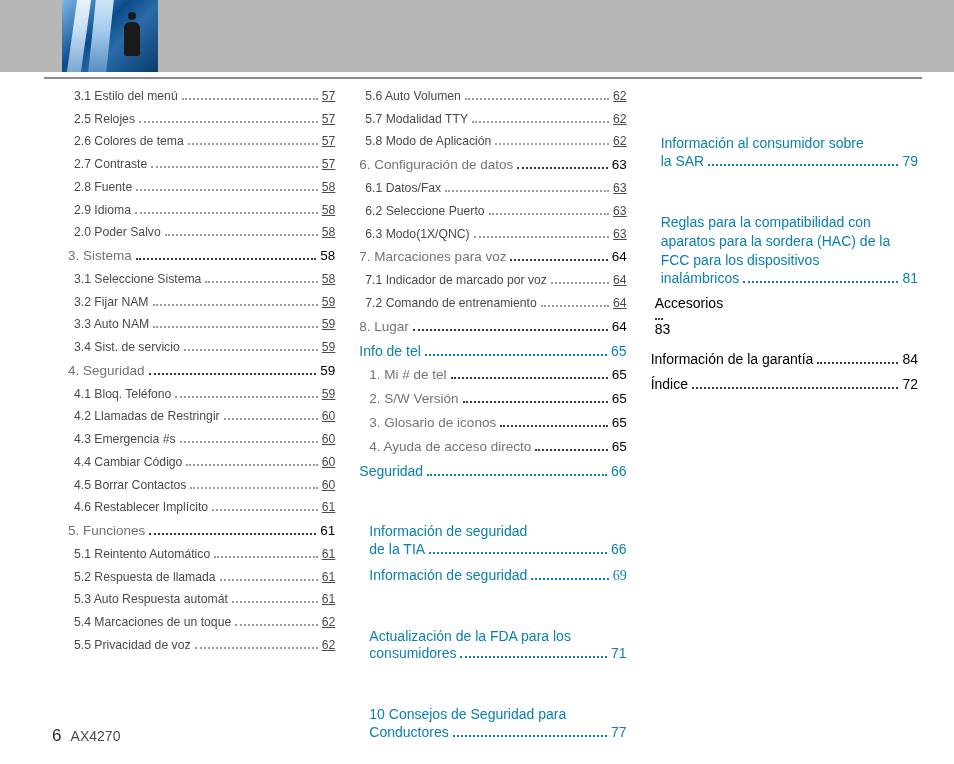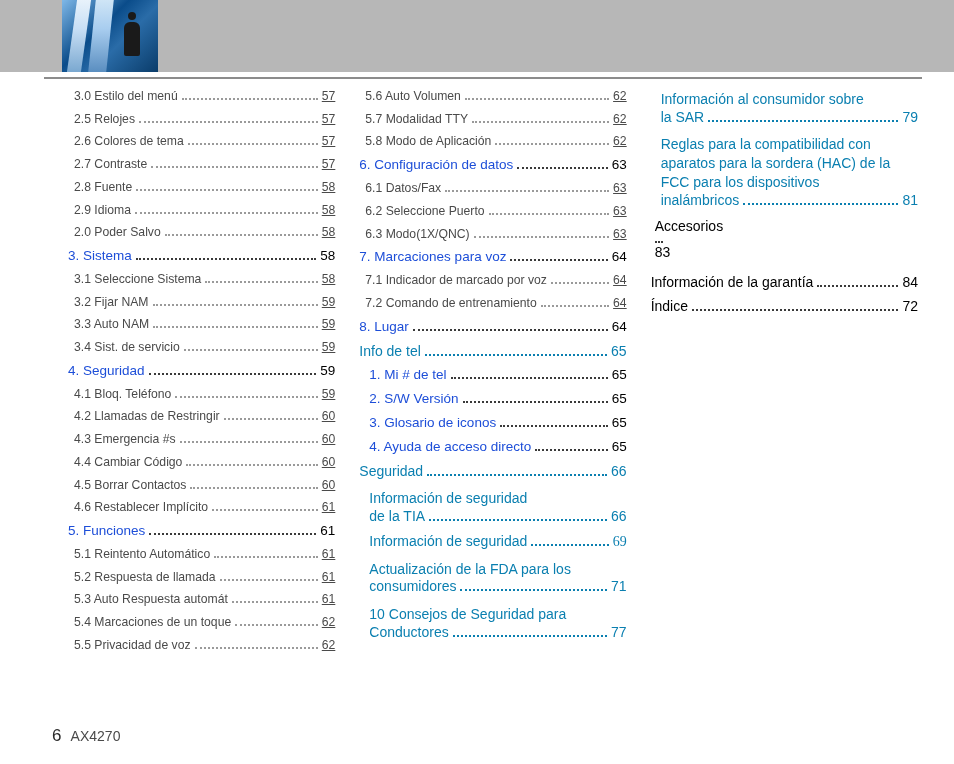--- a/index.html
+++ b/index.html
@@ -77,21 +77,21 @@
     min-width: 0;
   }
   .row {
     display: flex;
     align-items: baseline;
     font-size: 12.5px;
     line-height: 1.0;
     margin-bottom: 10.5px;
     white-space: nowrap;
   }
-  .row.section .label { color: #1d4ed8; font-size: 13.5px; }
+  .row.section .label { color: #737373; font-size: 13.5px; }
   .row.section .page { color: #000; font-size: 13.5px; }
   .row.sub .label { color: #4a4a4a; font-size: 12.2px; padding-left: 6px; font-weight: 300; font-family: Arial, Helvetica, sans-serif; }
   .row.sub .page { color: #4a4a4a; font-size: 12.2px; text-decoration: underline; }
   .row.head .label { color: #0a7fb0; font-size: 14px; }
   .row.head .page { color: #0a7fb0; font-size: 14px; }
   .row.head2 .label { color: #0a7fb0; font-size: 14px; padding-left: 10px;}
   .row.head2 .page { color: #0a7fb0; font-size: 14px; font-family: Liberation Serif, serif; }
   .dots {
     flex: 1 1 auto;
     border-bottom: 2px dotted currentColor;
@@ -104,21 +104,21 @@
   .row.section .dots { color: #3a3a3a; }
   .row.sub .dots { color: #9a9a9a; }
   .multi-wrap {
     margin-bottom: 10.5px;
   }
   .multi-wrap .pre {
     color: #0a7fb0;
     font-size: 14px;
     line-height: 1.35;
   }
-  .multi-wrap.ind .pre { padding-left: 10px; }
+  .multi-wrap.ind .pre { padding-left: 10px; margin-top: 44px; }
   .multi-wrap .lastline {
     display: flex;
     align-items: baseline;
   }
   .multi-wrap .lastline .label { color: #0a7fb0; font-size: 14px; }
   .multi-wrap.ind .lastline .label { padding-left: 10px; }
   .multi-wrap .lastline .page { color: #0a7fb0; font-size: 14px; }
   .multi-wrap .lastline .dots { color: #0a7fb0; }
   .footer {
     position: absolute;
@@ -140,21 +140,21 @@
 <div class="header-band">
   <div class="header-image">
     <div class="person"></div>
   </div>
 </div>
 <div class="hr-line"></div>
 
 <div class="columns">
   <div class="col" id="col1">
       <div class="row sub">
-        <span class="label">3.0 Estilo del menú</span>
+        <span class="label">3.1 Estilo del menú</span>
         <span class="dots"></span>
         <span class="page">57</span>
       </div>
       <div class="row sub">
         <span class="label">2.5 Relojes</span>
         <span class="dots"></span>
         <span class="page">57</span>
       </div>
       <div class="row sub">
         <span class="label">2.6 Colores de tema</span>

